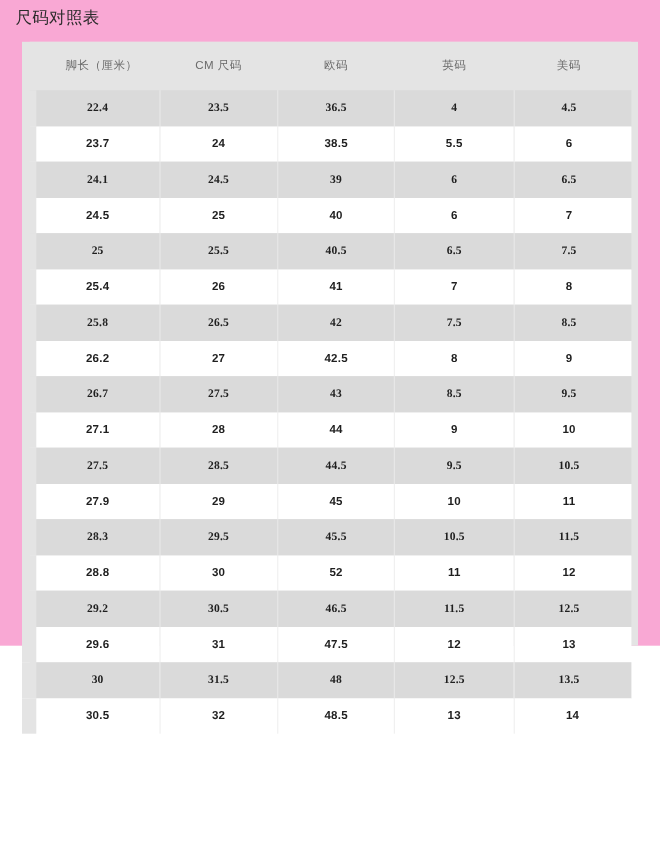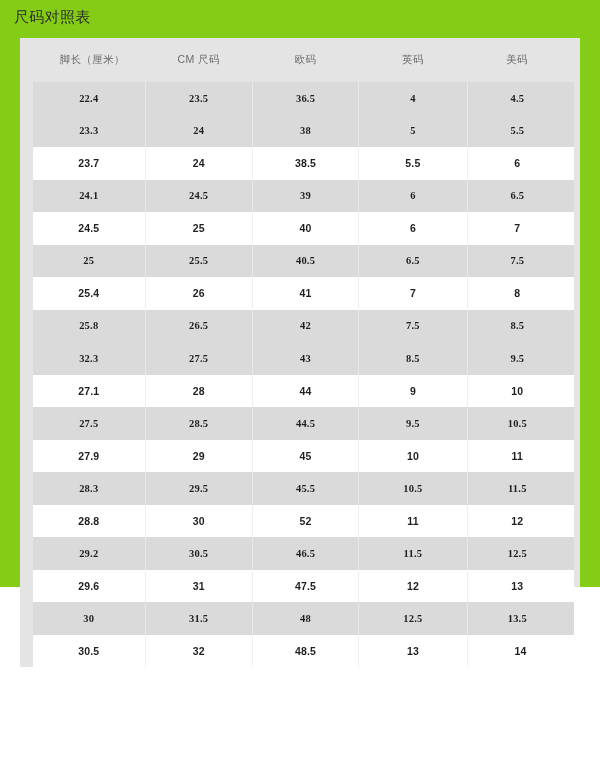--- a/index.html
+++ b/index.html
@@ -11,21 +11,21 @@
     width: 600px;
     height: 783px;
     overflow: hidden;
     font-family: "Liberation Sans", "DejaVu Sans", sans-serif;
     -webkit-font-smoothing: antialiased;
   }
   .page {
     position: relative;
     width: 600px;
     height: 587px;
-    background: #84cc16;
+    background: #f9a8d4;
   }
   .page-title {
     position: absolute;
     left: 14px;
     top: 6px;
     font-size: 15px;
     line-height: 22px;
     color: #2b2b2b;
     font-weight: 400;
     letter-spacing: 0.3px;
@@ -113,27 +113,20 @@
           </tr>
       </thead>
       <tbody>
           <tr class="row-even">
             <td>22.4</td>
             <td>23.5</td>
             <td>36.5</td>
             <td>4</td>
             <td>4.5</td>
           </tr>
-          <tr class="row-even">
-            <td>23.3</td>
-            <td>24</td>
-            <td>38</td>
-            <td>5</td>
-            <td>5.5</td>
-          </tr>
           <tr class="row-odd">
             <td>23.7</td>
             <td>24</td>
             <td>38.5</td>
             <td>5.5</td>
             <td>6</td>
           </tr>
           <tr class="row-even">
             <td>24.1</td>
             <td>24.5</td>
@@ -162,22 +155,29 @@
             <td>7</td>
             <td>8</td>
           </tr>
           <tr class="row-even">
             <td>25.8</td>
             <td>26.5</td>
             <td>42</td>
             <td>7.5</td>
             <td>8.5</td>
           </tr>
-          <tr class="row-even">
-            <td>32.3</td>
+          <tr class="row-odd">
+            <td>26.2</td>
+            <td>27</td>
+            <td>42.5</td>
+            <td>8</td>
+            <td>9</td>
+          </tr>
+          <tr class="row-even">
+            <td>26.7</td>
             <td>27.5</td>
             <td>43</td>
             <td>8.5</td>
             <td>9.5</td>
           </tr>
           <tr class="row-odd">
             <td>27.1</td>
             <td>28</td>
             <td>44</td>
             <td>9</td>

